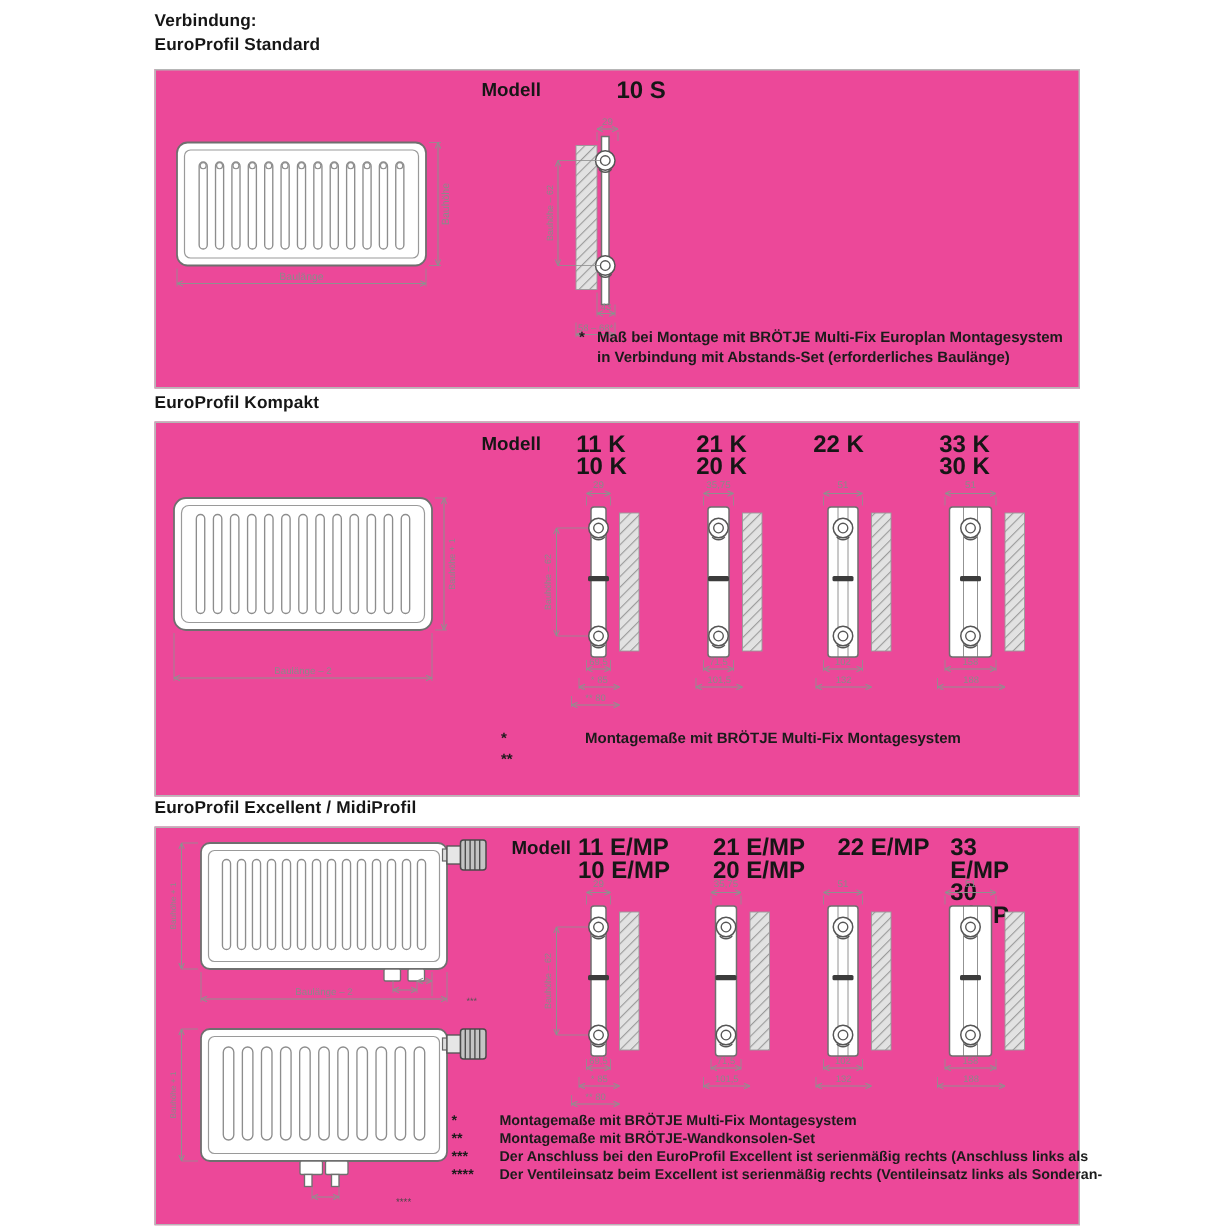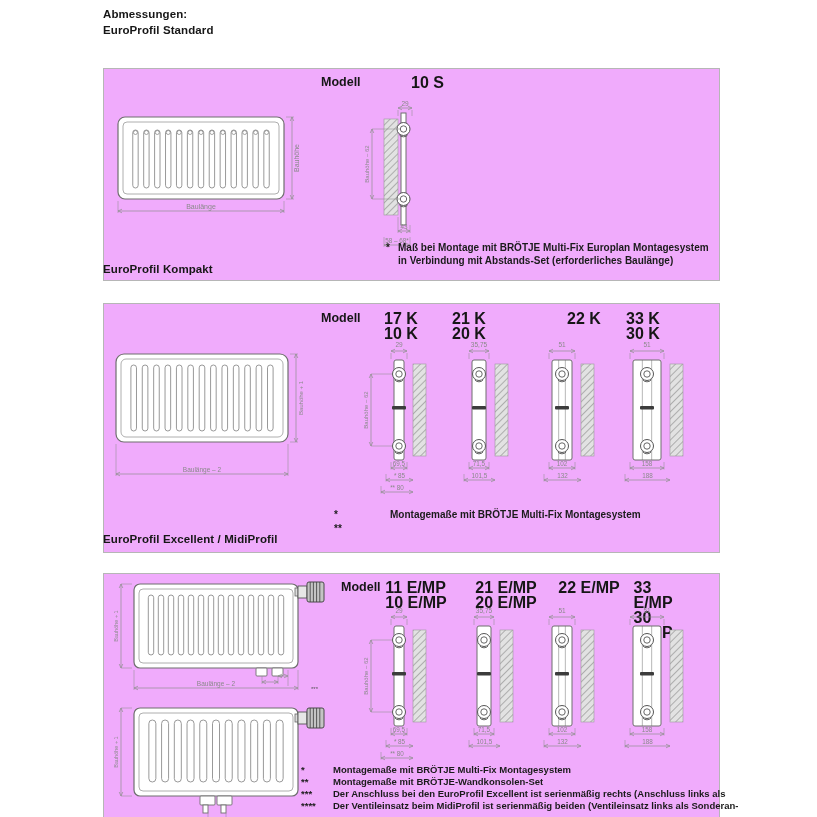--- a/index.html
+++ b/index.html
@@ -1,19 +1,19 @@
 <!DOCTYPE html>
 <html><head>
 <meta charset="utf-8">
 <style>
   html,body{margin:0;padding:0;background:#fff;}
   body{width:817px;height:817px;position:relative;font-family:"Liberation Sans",sans-serif;color:#1b1b1b;overflow:hidden;}
   .abs{position:absolute;}
   .heading{font-size:11.5px;font-weight:bold;color:#161616;letter-spacing:.1px;}
-  .box{position:absolute;border:1px solid #b6b6b6;background:#f0abfc;margin-top:22px;}
+  .box{position:absolute;border:1px solid #b6b6b6;background:#ec4899;}
   .modell{font-size:12.5px;font-weight:bold;color:#161616;}
   .col{font-size:16px;font-weight:bold;line-height:15px;white-space:pre-line;color:#161616;}
   .fn{position:absolute;}
   .fnrow{display:flex;align-items:flex-start;}
   .fnmark{flex:none;font-weight:bold;}
   .fntext{font-weight:bold;white-space:nowrap;}
   svg{display:block;}
   svg text{font-family:"Liberation Sans",sans-serif;}
 </style>
 </head>
@@ -21,21 +21,21 @@
 
 <svg width="0" height="0" style="position:absolute" aria-hidden="true">
   <defs>
     <pattern id="hatch" width="5" height="5" patternUnits="userSpaceOnUse" patternTransform="rotate(45)">
       <rect width="5" height="5" fill="#e2e2e2"></rect>
       <line x1="0" y1="0" x2="0" y2="5" stroke="#9b9b9b" stroke-width="1.5"></line>
     </pattern>
   </defs>
 </svg>
 
-<div class="abs heading" style="left:103px;top:8px;">Abmessungen:</div>
+<div class="abs heading" style="left:103px;top:8px;">Verbindung:</div>
 <div class="abs heading" style="left:103px;top:24px;">EuroProfil Standard</div>
 
 <div class="box" style="left:103px;top:46px;width:615px;height:211px;">
   <div class="abs modell" style="left:217px;top:6px;">Modell</div>
   <div class="abs col" style="left:307px;top:6px;">10 S</div>
   <div class="abs" style="left:6px;top:40px;" id="front-standard">
       <svg width="205" height="122" viewBox="0 0 205 122" style="overflow:visible">
         <rect x="8" y="8" width="166" height="82" rx="7" fill="#fff" stroke="#6f6f6f" stroke-width="1.2"></rect>
         <rect x="13" y="13" width="156" height="72" rx="4" fill="none" stroke="#9a9a9a" stroke-width="0.8"></rect>
         <rect x="22.76153846153846" y="21" width="5.4" height="58" rx="2.7" fill="none" stroke="#8d8d8d" stroke-width="0.9"></rect>
@@ -124,25 +124,25 @@
         <span class="fntext">in Verbindung mit Abstands-Set (erforderliches Baulänge)</span>
       </div>
     </div>
 </div>
 
 <div class="abs heading" style="left:103px;top:263px;">EuroProfil Kompakt</div>
 
 <div class="box" style="left:103px;top:281px;width:615px;height:248px;">
   <div class="abs modell" style="left:217px;top:7px;">Modell</div>
   <div id="cols-kompakt">
-      <div class="abs col" style="left:297px;top:7px;transform:translateX(-50%);">17 K
+      <div class="abs col" style="left:297px;top:7px;transform:translateX(-50%);">11 K
 10 K</div>
-      <div class="abs col" style="left:365px;top:7px;transform:translateX(-50%);">21 K
+      <div class="abs col" style="left:377px;top:7px;transform:translateX(-50%);">21 K
 20 K</div>
-      <div class="abs col" style="left:480px;top:7px;transform:translateX(-50%);">22 K</div>
+      <div class="abs col" style="left:455px;top:7px;transform:translateX(-50%);">22 K</div>
       <div class="abs col" style="left:539px;top:7px;transform:translateX(-50%);">33 K
 30 K</div>
     </div>
   <div class="abs" style="left:8px;top:46px;" id="front-kompakt">
       <svg width="205" height="138" viewBox="0 0 205 138" style="overflow:visible">
         <rect x="4" y="4" width="172" height="88" rx="8" fill="#fff" stroke="#6f6f6f" stroke-width="1.2"></rect>
         <rect x="9" y="9" width="162" height="78" rx="5" fill="none" stroke="#9a9a9a" stroke-width="0.8"></rect>
         <rect x="18.892307692307693" y="15" width="5.6" height="66" rx="2.8" fill="none" stroke="#8d8d8d" stroke-width="0.9"></rect>
         <rect x="30.27692307692308" y="15" width="5.6" height="66" rx="2.8" fill="none" stroke="#8d8d8d" stroke-width="0.9"></rect>
         <rect x="41.66153846153847" y="15" width="5.6" height="66" rx="2.8" fill="none" stroke="#8d8d8d" stroke-width="0.9"></rect>
@@ -567,16 +567,16 @@
       <div class="fnrow">
         <span class="fnmark" style="width:32px">**</span>
         <span class="fntext">Montagemaße mit BRÖTJE-Wandkonsolen-Set</span>
       </div>
       <div class="fnrow">
         <span class="fnmark" style="width:32px">***</span>
         <span class="fntext">Der Anschluss bei den EuroProfil Excellent ist serienmäßig rechts (Anschluss links als</span>
       </div>
       <div class="fnrow">
         <span class="fnmark" style="width:32px">****</span>
-        <span class="fntext">Der Ventileinsatz beim MidiProfil ist serienmäßig beiden (Ventileinsatz links als Sonderan-</span>
+        <span class="fntext">Der Ventileinsatz beim Excellent ist serienmäßig rechts (Ventileinsatz links als Sonderan-</span>
       </div>
     </div>
 </div>
 
 </body></html>

